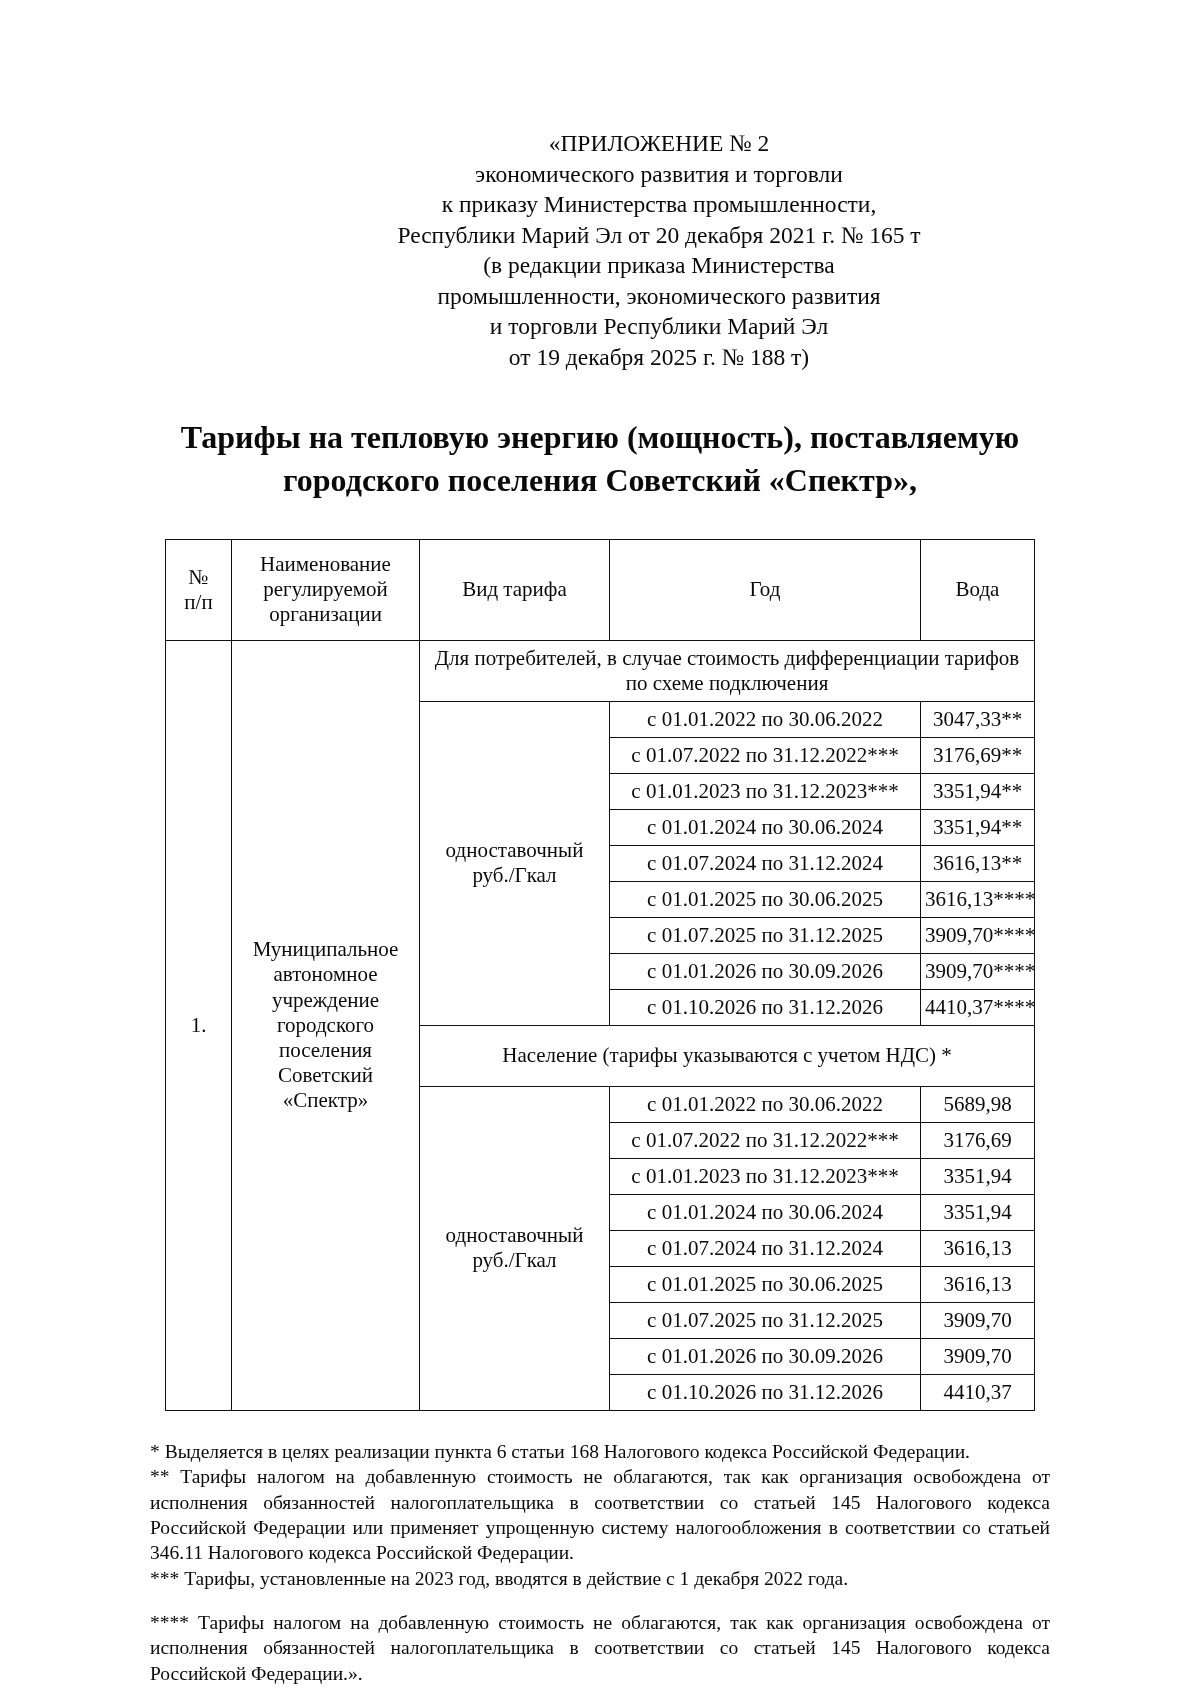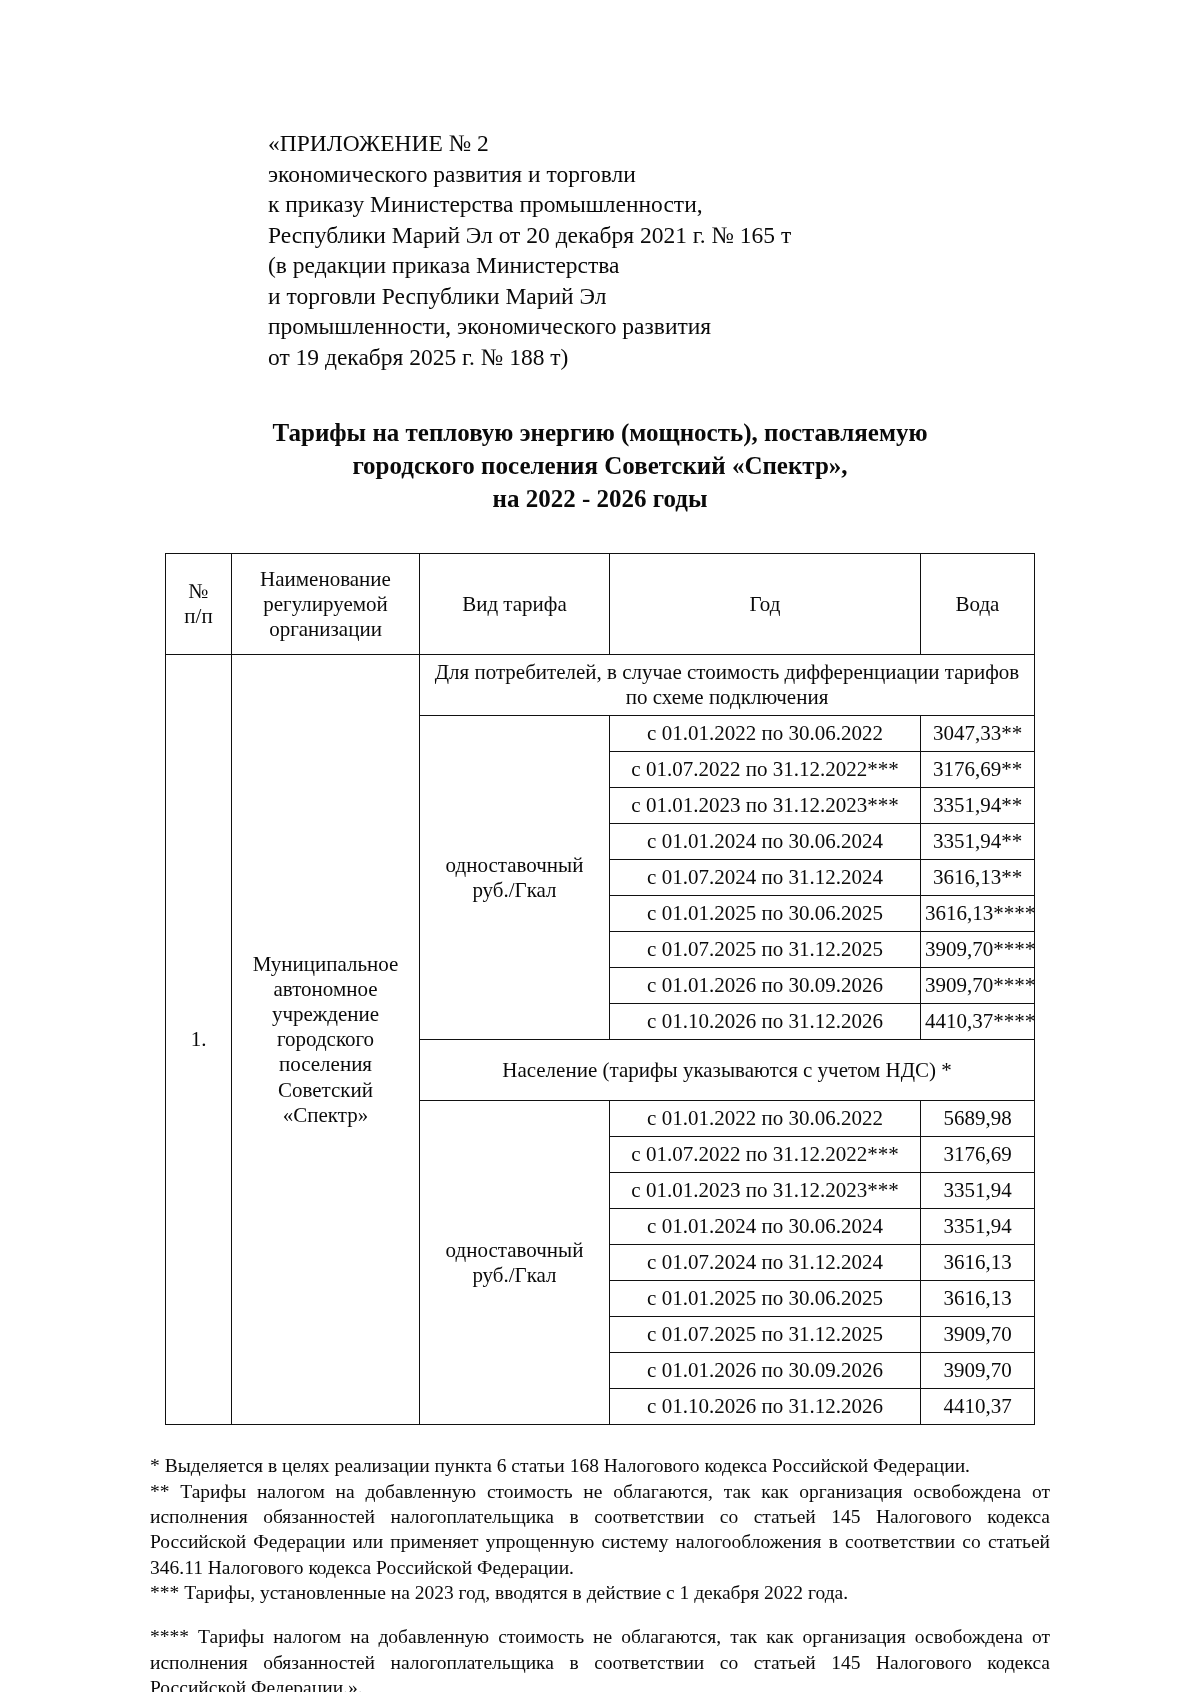--- a/index.html
+++ b/index.html
@@ -18,32 +18,33 @@
   .page {
     position: relative;
     width: 1200px;
     min-height: 1692px;
     box-sizing: border-box;
     padding: 128px 150px 40px 150px;
   }
 
   
   .doc-header {
+    text-align: center;
     font-size: 23.5px;
     line-height: 1.30;
     margin: 0 0 0 118px;
   }
   .doc-header div { white-space: nowrap; }
 
   
   .doc-title {
     margin: 44px 0 0 0;
     text-align: center;
     font-weight: bold;
-    font-size: 25px;
+    font-size: 32px;
     line-height: 1.32;
   }
   .doc-title div { white-space: nowrap; }
 
   
   table.tariff {
     margin: 38px auto 0 auto;
     border-collapse: collapse;
     table-layout: fixed;
     width: 869px;
@@ -100,29 +101,28 @@
 <body>
 
 <div class="page">
 
   <div class="doc-header">
     <div>«ПРИЛОЖЕНИЕ № 2</div>
     <div>экономического развития и торговли</div>
     <div>к приказу Министерства промышленности,</div>
     <div>Республики Марий Эл от 20 декабря 2021 г. № 165 т</div>
     <div>(в редакции приказа Министерства</div>
+    <div>промышленности, экономического развития</div>
     <div>и торговли Республики Марий Эл</div>
-    <div>промышленности, экономического развития</div>
     <div>от 19 декабря 2025 г. № 188 т)</div>
   </div>
 
   <div class="doc-title">
     <div>Тарифы на тепловую энергию (мощность), поставляемую</div>
     <div>городского поселения Советский «Спектр»,</div>
-    <div>на 2022 - 2026 годы</div>
   </div>
 
   <table class="tariff">
     <colgroup>
       <col class="col-num">
         <col class="col-org">
         <col class="col-kind">
         <col class="col-year">
         <col class="col-water">
     </colgroup>

